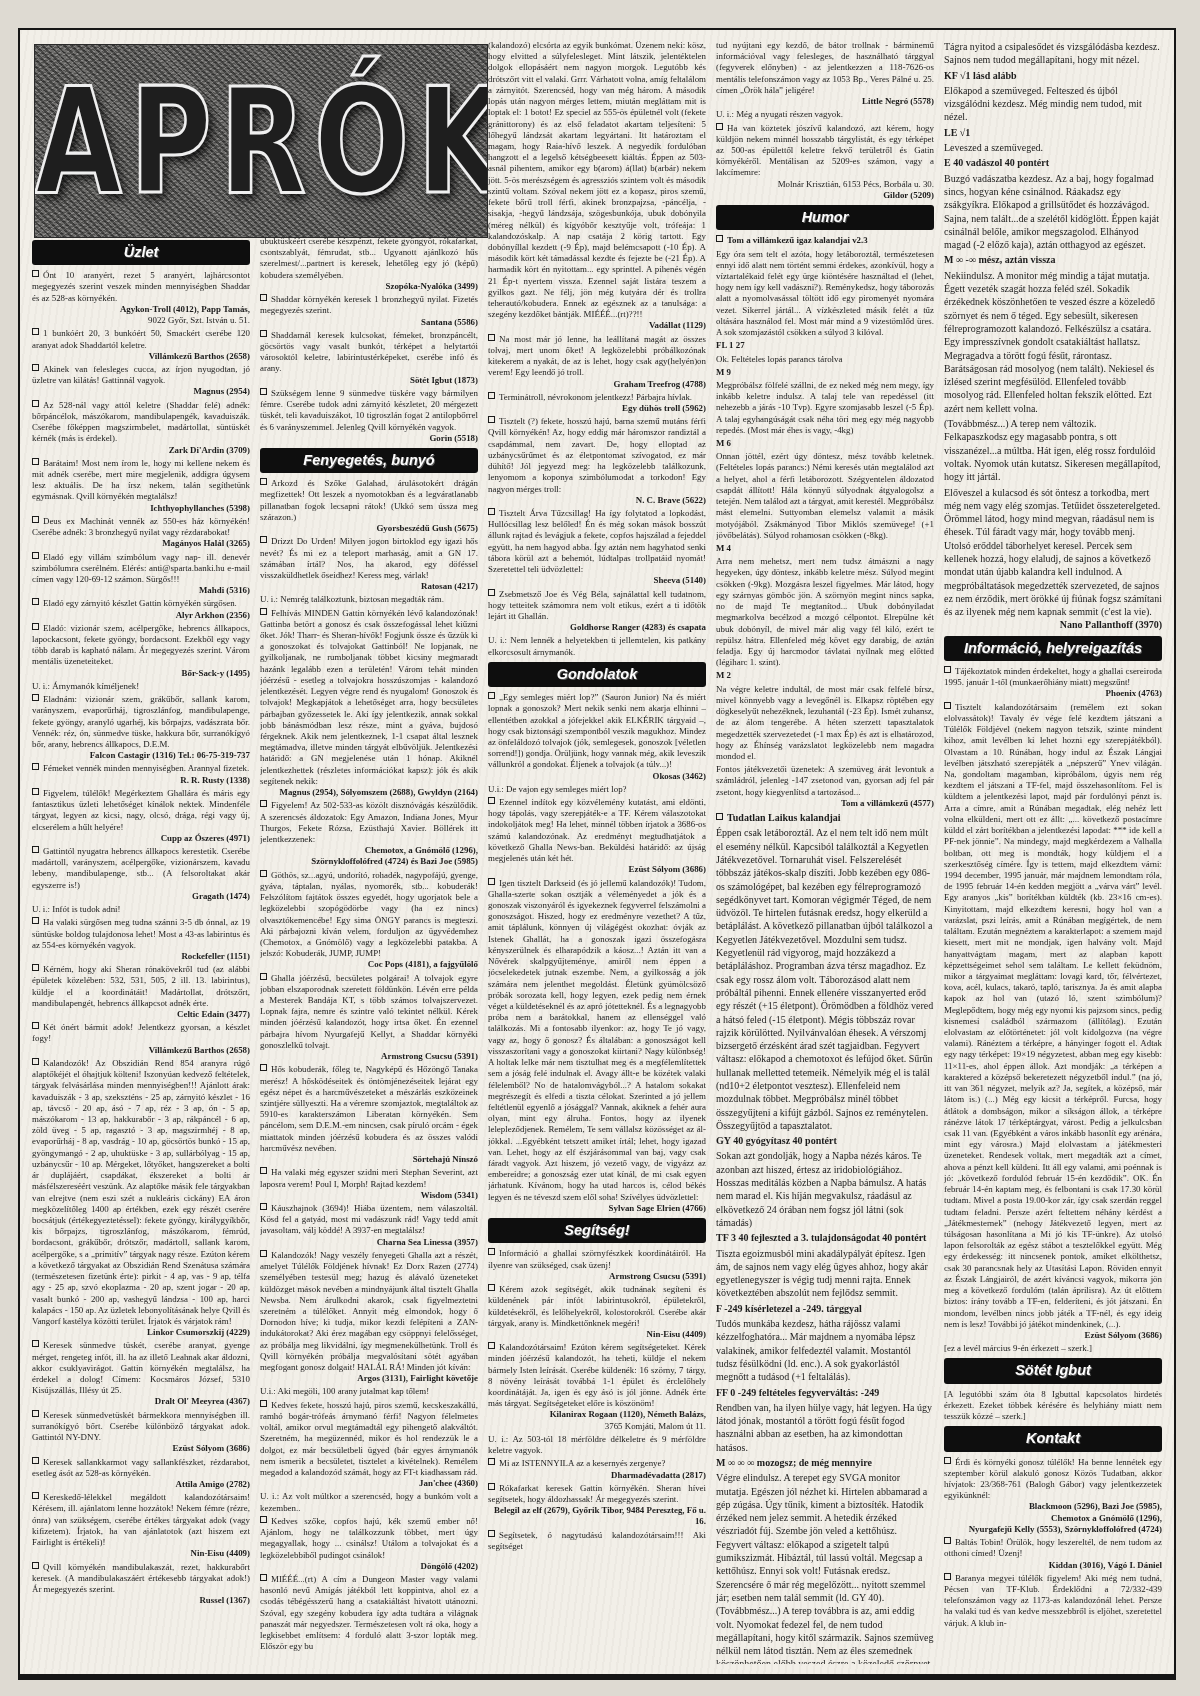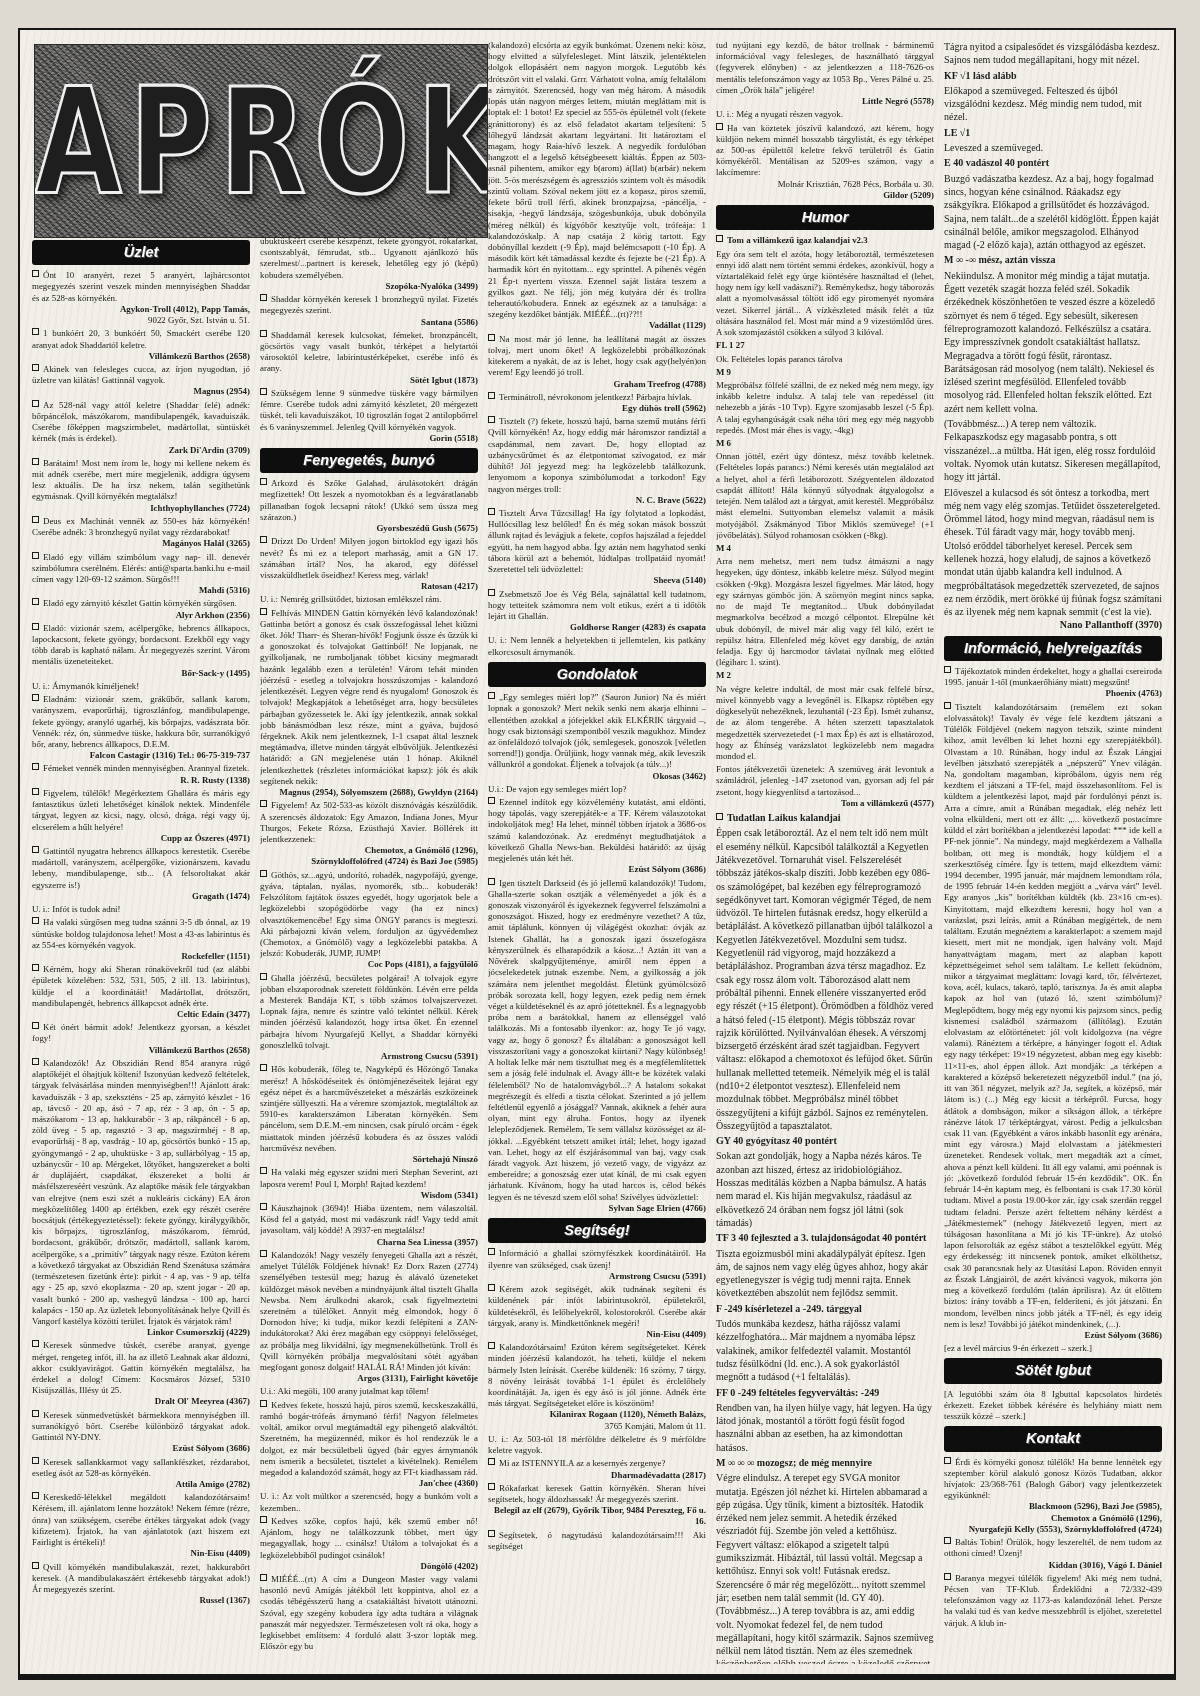--- a/index.html
+++ b/index.html
@@ -44,21 +44,21 @@
     <span>APRÓK</span>
   </div>
   <div class="cols" id="cols">
       <div class="col">
         <div style="height: 196px;"></div>
         <div class="sec"><span>Üzlet</span></div>
         <div class="blk"><span class="box"></span>Ónt 10 aranyért, rezet 5 aranyért, lajhárcsontot megegyezés szerint veszek minden mennyiségben Shaddar és az 528-as környékén.<div class="sig bold">Agykon-Troll (4012), Papp Tamás,</div><div class="sig">9022 Győr, Szt. István u. 51.</div></div>
         <div class="blk"><span class="box"></span>1 bunkóért 20, 3 bunkóért 50, Smackért cserébe 120 aranyat adok Shaddartól keletre.<div class="sig bold">Villámkezű Barthos (2658)</div></div>
         <div class="blk"><span class="box"></span>Akinek van felesleges cucca, az írjon nyugodtan, jó üzletre van kilátás! Gattinnál vagyok.<div class="sig bold">Magnus (2954)</div></div>
         <div class="blk"><span class="box"></span>Az 528-nál vagy attól keletre (Shaddar felé) adnék: bőrpáncélok, mászókarom, mandibulapengék, kavaduiszák. Cserébe főképpen magszirmbelet, madártollat, süntüskét kérnék (más is érdekel).<div class="sig bold">Zark Di'Ardin (3709)</div></div>
-        <div class="blk"><span class="box"></span>Barátaim! Most nem írom le, hogy mi kellene nekem és mit adnék cserébe, mert mire megjelenik, addigra úgysem lesz aktuális. De ha írsz nekem, talán segíthetünk egymásnak. Qvill környékén megtalálsz!<div class="sig bold">Ichthyophyllanches (7724)</div></div>
+        <div class="blk"><span class="box"></span>Barátaim! Most nem írom le, hogy mi kellene nekem és mit adnék cserébe, mert mire megjelenik, addigra úgysem lesz aktuális. De ha írsz nekem, talán segíthetünk egymásnak. Qvill környékén megtalálsz!<div class="sig bold">Ichthyophyllanches (5398)</div></div>
         <div class="blk"><span class="box"></span>Deus ex Machinát vennék az 550-es ház környékén! Cserébe adnék: 3 bronzhegyű nyilat vagy rézdarabokat!<div class="sig bold">Magányos Halál (3265)</div></div>
         <div class="blk"><span class="box"></span>Eladó egy villám szimbólum vagy nap- ill. denevér szimbólumra cserélném. Elérés: anti@sparta.banki.hu e-mail címen vagy 120-69-12 számon. Sürgős!!!<div class="sig bold">Mahdi (5316)</div></div>
         <div class="blk"><span class="box"></span>Eladó egy zárnyitó készlet Gattin környékén sürgősen.<div class="sig bold">Alyr Arkhon (2356)</div></div>
         <div class="blk"><span class="box"></span>Eladó: vizionár szem, acélpergőke, hebrencs állkapocs, lapockacsont, fekete gyöngy, bordacsont. Ezekből egy vagy több darab is kapható nálam. Ár megegyezés szerint. Várom mentális üzeneteiteket.<div class="sig bold">Bőr-Sack-y (1495)</div></div>
         <div class="blk">U. i.: Árnymanók kíméljenek!</div>
         <div class="blk"><span class="box"></span>Eladnám: vizionár szem, grákűbőr, sallank karom, varányszem, evaporűrháj, tigroszlánfog, mandibulapenge, fekete gyöngy, aranyló ugarhéj, kis bőrpajzs, vadászrata bőr. Vennék: réz, ón, sünmedve tüske, hakkura bőr, surranókígyó bőr, arany, hebrencs állkapocs, D.E.M.<div class="sig bold">Falcon Castagir (1316) Tel.: 06-75-319-737</div></div>
         <div class="blk"><span class="box"></span>Fémeket vennék minden mennyiségben. Arannyal fizetek.<div class="sig bold">R. R. Rusty (1338)</div></div>
         <div class="blk"><span class="box"></span>Figyelem, túlélők! Megérkeztem Ghallára és máris egy fantasztikus üzleti lehetőséget kínálok nektek. Mindenféle tárgyat, legyen az kicsi, nagy, olcsó, drága, régi vagy új, elcserélem a hűlt helyére!<div class="sig bold">Cupp az Ószeres (4971)</div></div>
         <div class="blk"><span class="box"></span>Gattintól nyugatra hebrencs állkapocs kerestetik. Cserébe madártoll, varányszem, acélpergőke, vizionárszem, kavadu lebeny, mandibulapenge, stb... (A felsoroltakat akár egyszerre is!)<div class="sig bold">Gragath (1474)</div></div>
         <div class="blk">U. i.: Infót is tudok adni!</div>
@@ -74,21 +74,21 @@
       </div>
       <div class="col">
         <div style="height: 196px;"></div>
         <div class="blk">ubuktüskéért cserébe készpénzt, fekete gyöngyöt, rókafarkat, csontszablyát, fémrudat, stb... Ugyanott ajánlkozó hűs szerelmest/...partnert is keresek, lehetőleg egy jó (képű) kobudera személyében.<div class="sig bold">Szopóka-Nyalóka (3499)</div></div>
         <div class="blk"><span class="box"></span>Shaddar környékén keresek 1 bronzhegyű nyilat. Fizetés megegyezés szerint.<div class="sig bold">Santana (5586)</div></div>
         <div class="blk"><span class="box"></span>Shaddarnál keresek kulcsokat, fémeket, bronzpáncélt, göcsörtös vagy vasalt bunkót, térképet a helytartói városoktól keletre, labirintustérképeket, cserébe infó és arany.<div class="sig bold">Sötét Igbut (1873)</div></div>
         <div class="blk"><span class="box"></span>Szükségem lenne 9 sünmedve tüskére vagy bármilyen fémre. Cserébe tudok adni zárnyitó készletet, 20 mérgezett tüskét, teli kavaduiszákot, 10 tigroszlán fogat 2 antilopbőrrel és 6 varányszemmel. Jelenleg Qvill környékén vagyok.<div class="sig bold">Gorin (5518)</div></div>
         <div class="sec"><span>Fenyegetés, bunyó</span></div>
         <div class="blk"><span class="box"></span>Arkozd és Szőke Galahad, árulásotokért drágán megfizettek! Ott leszek a nyomotokban és a legváratlanabb pillanatban fogok lecsapni rátok! (Ukkó sem ússza meg szárazon.)<div class="sig bold">Gyorsbeszédű Gush (5675)</div></div>
         <div class="blk"><span class="box"></span>Drizzt Do Urden! Milyen jogon birtoklod egy igazi hős nevét? És mi ez a teleport marhaság, amit a GN 17. számában írtál? Nos, ha akarod, egy döféssel visszaküldhetlek őseidhez! Keress meg, várlak!<div class="sig bold">Ratosan (4217)</div></div>
-        <div class="blk">U. i.: Nemrég grillsütődet, biztosan emlékszel rám.</div>
+        <div class="blk">U. i.: Nemrég találkoztunk, biztosan megadták rám.</div>
         <div class="blk"><span class="box"></span>Felhívás MINDEN Gattin környékén lévő kalandozónak! Gattinba betört a gonosz és csak összefogással lehet kiűzni őket. Jók! Tharr- és Sheran-hívők! Fogjunk össze és űzzük ki a gonoszokat és tolvajokat Gattinból! Ne lopjanak, ne gyilkoljanak, ne rumboljanak többet kicsiny megmaradt hazánk legalább ezen a területén! Várom tehát minden jóérzésű - esetleg a tolvajokra hosszúszomjas - kalandozó jelentkezését. Legyen végre rend és nyugalom! Gonoszok és tolvajok! Megkapjátok a lehetőséget arra, hogy becsületes párbajban győzessetek le. Aki így jelentkezik, annak sokkal jobb bánásmódban lesz része, mint a gyáva, bujdosó férgeknek. Akik nem jelentkeznek, 1-1 csapat által lesznek megtámadva, illetve minden tárgyát elbűvöljük. Jelentkezési határidő: a GN megjelenése után 1 hónap. Akiknél jelentkezhettek (részletes információkat kapsz): jók és akik segítenek nekik:<div class="sig bold">Magnus (2954), Sólyomszem (2688), Gwyldyn (2164)</div></div>
         <div class="blk"><span class="box"></span>Figyelem! Az 502-533-as közölt disznóvágás készülődik. A szerencsés áldozatok: Egy Amazon, Indiana Jones, Myur Thurgos, Fekete Rózsa, Ezüsthajú Xavier. Böllérek itt jelentkezzenek:<div class="sig bold">Chemotox, a Gnómölő (1296),</div><div class="sig bold">Szörnykloffolófred (4724) és Bazi Joe (5985)</div></div>
         <div class="blk"><span class="box"></span>Göthös, sz...agyú, undorító, rohadék, nagypofájú, gyenge, gyáva, táptalan, nyálas, nyomorék, stb... kobuderák! Felszólítom fajtátok összes egyedét, hogy ugorjatok bele a legközelebbi szopógödörbe vagy (ha ez nincs) olvasztókemencébe! Egy sima ÖNGY parancs is megteszi. Aki párbajozni kíván velem, forduljon az ügyvédemhez (Chemotox, a Gnómölő) vagy a legközelebbi patakba. A jelszó: Kobuderák, JUMP, JUMP!<div class="sig bold">Coc Pops (4181), a fajgyűlölő</div></div>
         <div class="blk"><span class="box"></span>Ghalla jóérzésű, becsületes polgárai! A tolvajok egyre jobban elszaporodnak szeretett földünkön. Lévén erre példa a Mesterek Bandája KT, s több számos tolvajszervezet. Lopnak fajra, nemre és szintre való tekintet nélkül. Kérek minden jóérzésű kalandozót, hogy irtsa őket. Én ezennel párbajra hívom Nyurgafejű Kellyt, a Shaddar környéki gonoszlelkű tolvajt.<div class="sig bold">Armstrong Csucsu (5391)</div></div>
         <div class="blk"><span class="box"></span>Hős kobuderák, főleg te, Nagyképű és Hőzöngő Tanaka merész! A hősködéseitek és öntömjénezéseitek lejárat egy egész népet és a harcművészeteket a mészárlás eszközeinek szintjére süllyeszti. Ha a véremre szomjaztok, megtaláltok az 5910-es karakterszámon Liberatan környékén. Sem páncélom, sem D.E.M.-em nincsen, csak píruló orcám - égek miattatok minden jóérzésű kobudera és az összes valódi harcművész nevében.<div class="sig bold">Sörtehajú Ninszó</div></div>
         <div class="blk"><span class="box"></span>Ha valaki még egyszer szidni meri Stephan Severint, azt laposra verem! Poul I, Morph! Rajtad kezdem!<div class="sig bold">Wisdom (5341)</div></div>
         <div class="blk"><span class="box"></span>Káuszhajnok (3694)! Hiába üzentem, nem válaszoltál. Kösd fel a gatyád, most mi vadászunk rád! Vagy tedd amit javasoltam, válj köddé! A 3937-en megtalálsz!<div class="sig bold">Charna Sea Linessa (3957)</div></div>
         <div class="blk"><span class="box"></span>Kalandozók! Nagy veszély fenyegeti Ghalla azt a részét, amelyet Túlélők Földjének hívnak! Ez Dorx Razen (2774) személyében testesül meg; hazug és alávaló üzeneteket küldözget mások nevében a mindnyájunk által tisztelt Ghalla Newsba. Nem árulkodni akarok, csak figyelmeztetni szeretném a túlélőket. Annyit még elmondok, hogy ő Dornodon híve; ki tudja, mikor kezdi felépíteni a ZAN-indukátorokat? Aki érez magában egy csöppnyi felelősséget, az próbálja meg likvidálni, így megmenekülhetünk. Troll és Qvill környékén próbálja megvalósítani sötét agyában megfogant gonosz dolgait! HALÁL RÁ! Minden jót kíván:<div class="sig bold">Argos (3131), Fairlight követője</div></div>
         <div class="blk">U.i.: Aki megöli, 100 arany jutalmat kap tőlem!</div>
         <div class="blk"><span class="box"></span>Kedves fekete, hosszú hajú, piros szemű, kecskeszakállú, ramhó bogár-trófeás árnymanó férfi! Nagyon félelmetes voltál, amikor orvul megtámadtál egy pihengető alakváltót. Szeretném, ha megüzennéd, mikor és hol rendezzük le a dolgot, ez már becsületbeli ügyed (bár egyes árnymanók nem ismerik a becsületet, tisztelet a kivételnek). Remélem megadod a kalandozód számát, hogy az FT-t kiadhassam rád.<div class="sig bold">Jan'chee (4360)</div></div>
@@ -114,21 +114,21 @@
         <div class="blk"><span class="box"></span>Kérem azok segítségét, akik tudnának segíteni és küldenének pár infót labirintusokról, épületekről, küldetésekről, és lelőhelyekről, kolostorokról. Cserébe akár tárgyak, arany is. Mindkettőnknek megéri!<div class="sig bold">Nin-Eisu (4409)</div></div>
         <div class="blk"><span class="box"></span>Kalandozótársaim! Ezúton kérem segítségeteket. Kérek minden jóérzésű kalandozót, ha teheti, küldje el nekem bármely Isten leírását. Cserébe küldenék: 16 szörny, 7 tárgy, 8 növény leírását továbbá 1-1 épület és érclelőhely koordinátáját. Ja, igen és egy ásó is jól jönne. Adnék érte más tárgyat. Segítségeteket előre is köszönöm!<div class="sig bold">Kilanirax Rogaan (1120), Németh Balázs,</div><div class="sig">3765 Komjáti, Malom út 11.</div></div>
         <div class="blk">U. i.: Az 503-tól 18 mérföldre délkeletre és 9 mérföldre keletre vagyok.</div>
         <div class="blk"><span class="box"></span>Mi az ISTENNYILA az a kesernyés zergenye?<div class="sig bold">Dharmadévadatta (2817)</div></div>
         <div class="blk"><span class="box"></span>Rókafarkat keresek Gattin környékén. Sheran hívei segítsetek, hogy áldozhassak! Ár megegyezés szerint.<div class="sig bold">Belegil az elf (2679), Győrik Tibor, 9484 Pereszteg, Fő u. 16.</div></div>
         <div class="blk"><span class="box"></span>Segítsetek, ó nagytudású kalandozótársaim!!! Aki segítséget</div>
       </div>
       <div class="col">
         <div class="blk">tud nyújtani egy kezdő, de bátor trollnak - bárminemű információval vagy felesleges, de használható tárggyal (fegyverek előnyben) - az jelentkezzen a 118-7626-os mentális telefonszámon vagy az 1053 Bp., Veres Pálné u. 25. címen „Örök hála” jeligére!<div class="sig bold">Little Negró (5578)</div></div>
         <div class="blk">U. i.: Még a nyugati részen vagyok.</div>
-        <div class="blk"><span class="box"></span>Ha van köztetek jószívű kalandozó, azt kérem, hogy küldjön nekem minnél hosszabb tárgylistát, és egy térképet az 500-as épülettől keletre fekvő területről és Gatin környékéről. Mentálisan az 5209-es számon, vagy a lakcímemre:<div class="sig">Molnár Krisztián, 7628 Pécs, Borbála u. 30.</div><div class="sig bold">Gildor (5209)</div></div>
+        <div class="blk"><span class="box"></span>Ha van köztetek jószívű kalandozó, azt kérem, hogy küldjön nekem minnél hosszabb tárgylistát, és egy térképet az 500-as épülettől keletre fekvő területről és Gatin környékéről. Mentálisan az 5209-es számon, vagy a lakcímemre:<div class="sig">Molnár Krisztián, 6153 Pécs, Borbála u. 30.</div><div class="sig bold">Gildor (5209)</div></div>
         <div class="sec"><span>Humor</span></div>
         <div class="blk bl"><span class="box"></span>Tom a villámkezű igaz kalandjai v2.3</div>
         <div class="blk">Egy óra sem telt el azóta, hogy letáboroztál, természetesen ennyi idő alatt nem történt semmi érdekes, azonkívül, hogy a víztartalékaid felét egy ürge kiöntésére használtad el (lehet, hogy nem így kell vadászni?). Reménykedsz, hogy táborozás alatt a nyomolvasással töltött idő egy piromenyét nyomára vezet. Sikerrel jártál... A vízkészleted másik felét a tűz oltására használod fel. Most már mind a 9 vizestömlőd üres. A sok szomjazástól csökken a súlyod 3 kilóval.</div>
         <div class="blk bl">FL 1 27</div>
         <div class="blk">Ok. Feltételes lopás parancs tárolva</div>
         <div class="blk bl">M 9</div>
         <div class="blk">Megpróbálsz fölfelé szállni, de ez neked még nem megy, így inkább keletre indulsz. A talaj tele van repedéssel (itt nehezebb a járás -10 Tvp). Egyre szomjasabb leszel (-5 Ép). A talaj egyhangúságát csak néha töri meg egy még nagyobb repedés. (Most már éhes is vagy, -4kg)</div>
         <div class="blk bl">M 6</div>
         <div class="blk">Onnan jöttél, ezért úgy döntesz, mész tovább keletnek. (Feltételes lopás parancs:) Némi keresés után megtalálod azt a helyet, ahol a férfi letáborozott. Szégyentelen áldozatod csapdát állított! Hála könnyű súlyodnak átgyalogolsz a tetején. Nem találod azt a tárgyat, amit kerestél. Megpróbálsz mást elemelni. Suttyomban elemelsz valamit a másik motyójából. Zsákmányod Tibor Miklós szemüvege! (+1 jövőbelátás). Súlyod rohamosan csökken (-8kg).</div>
         <div class="blk bl">M 4</div>

